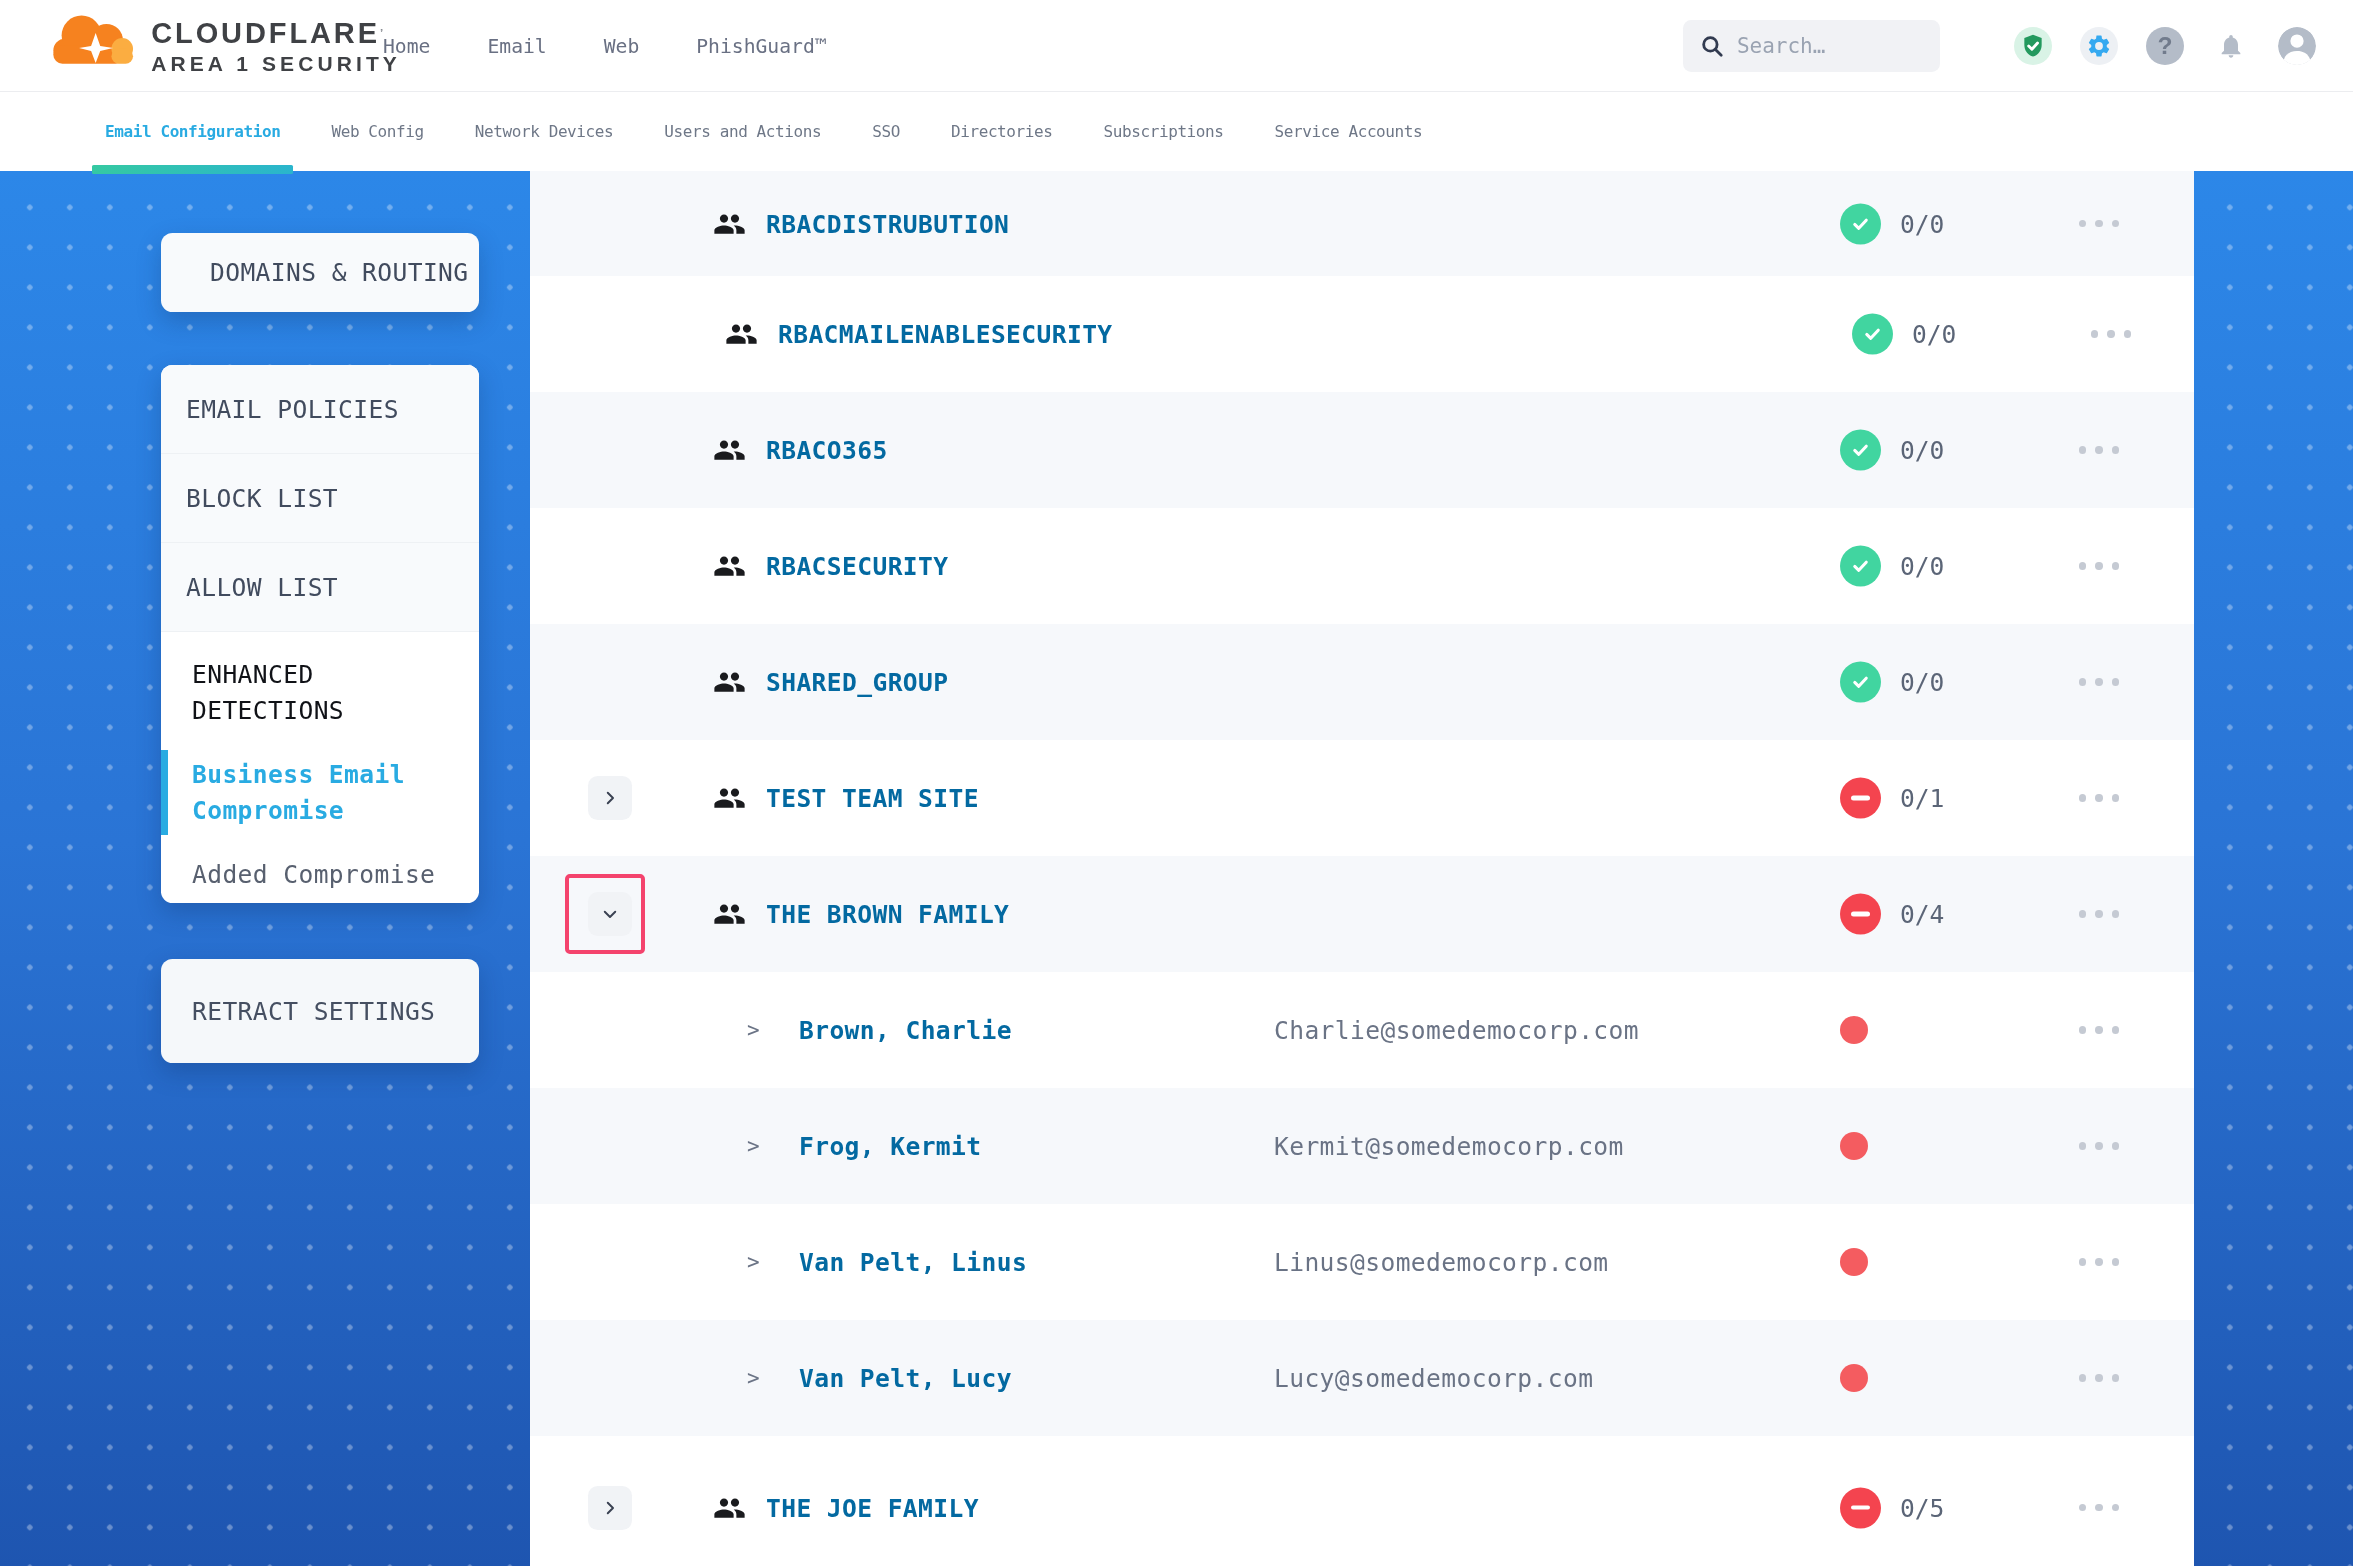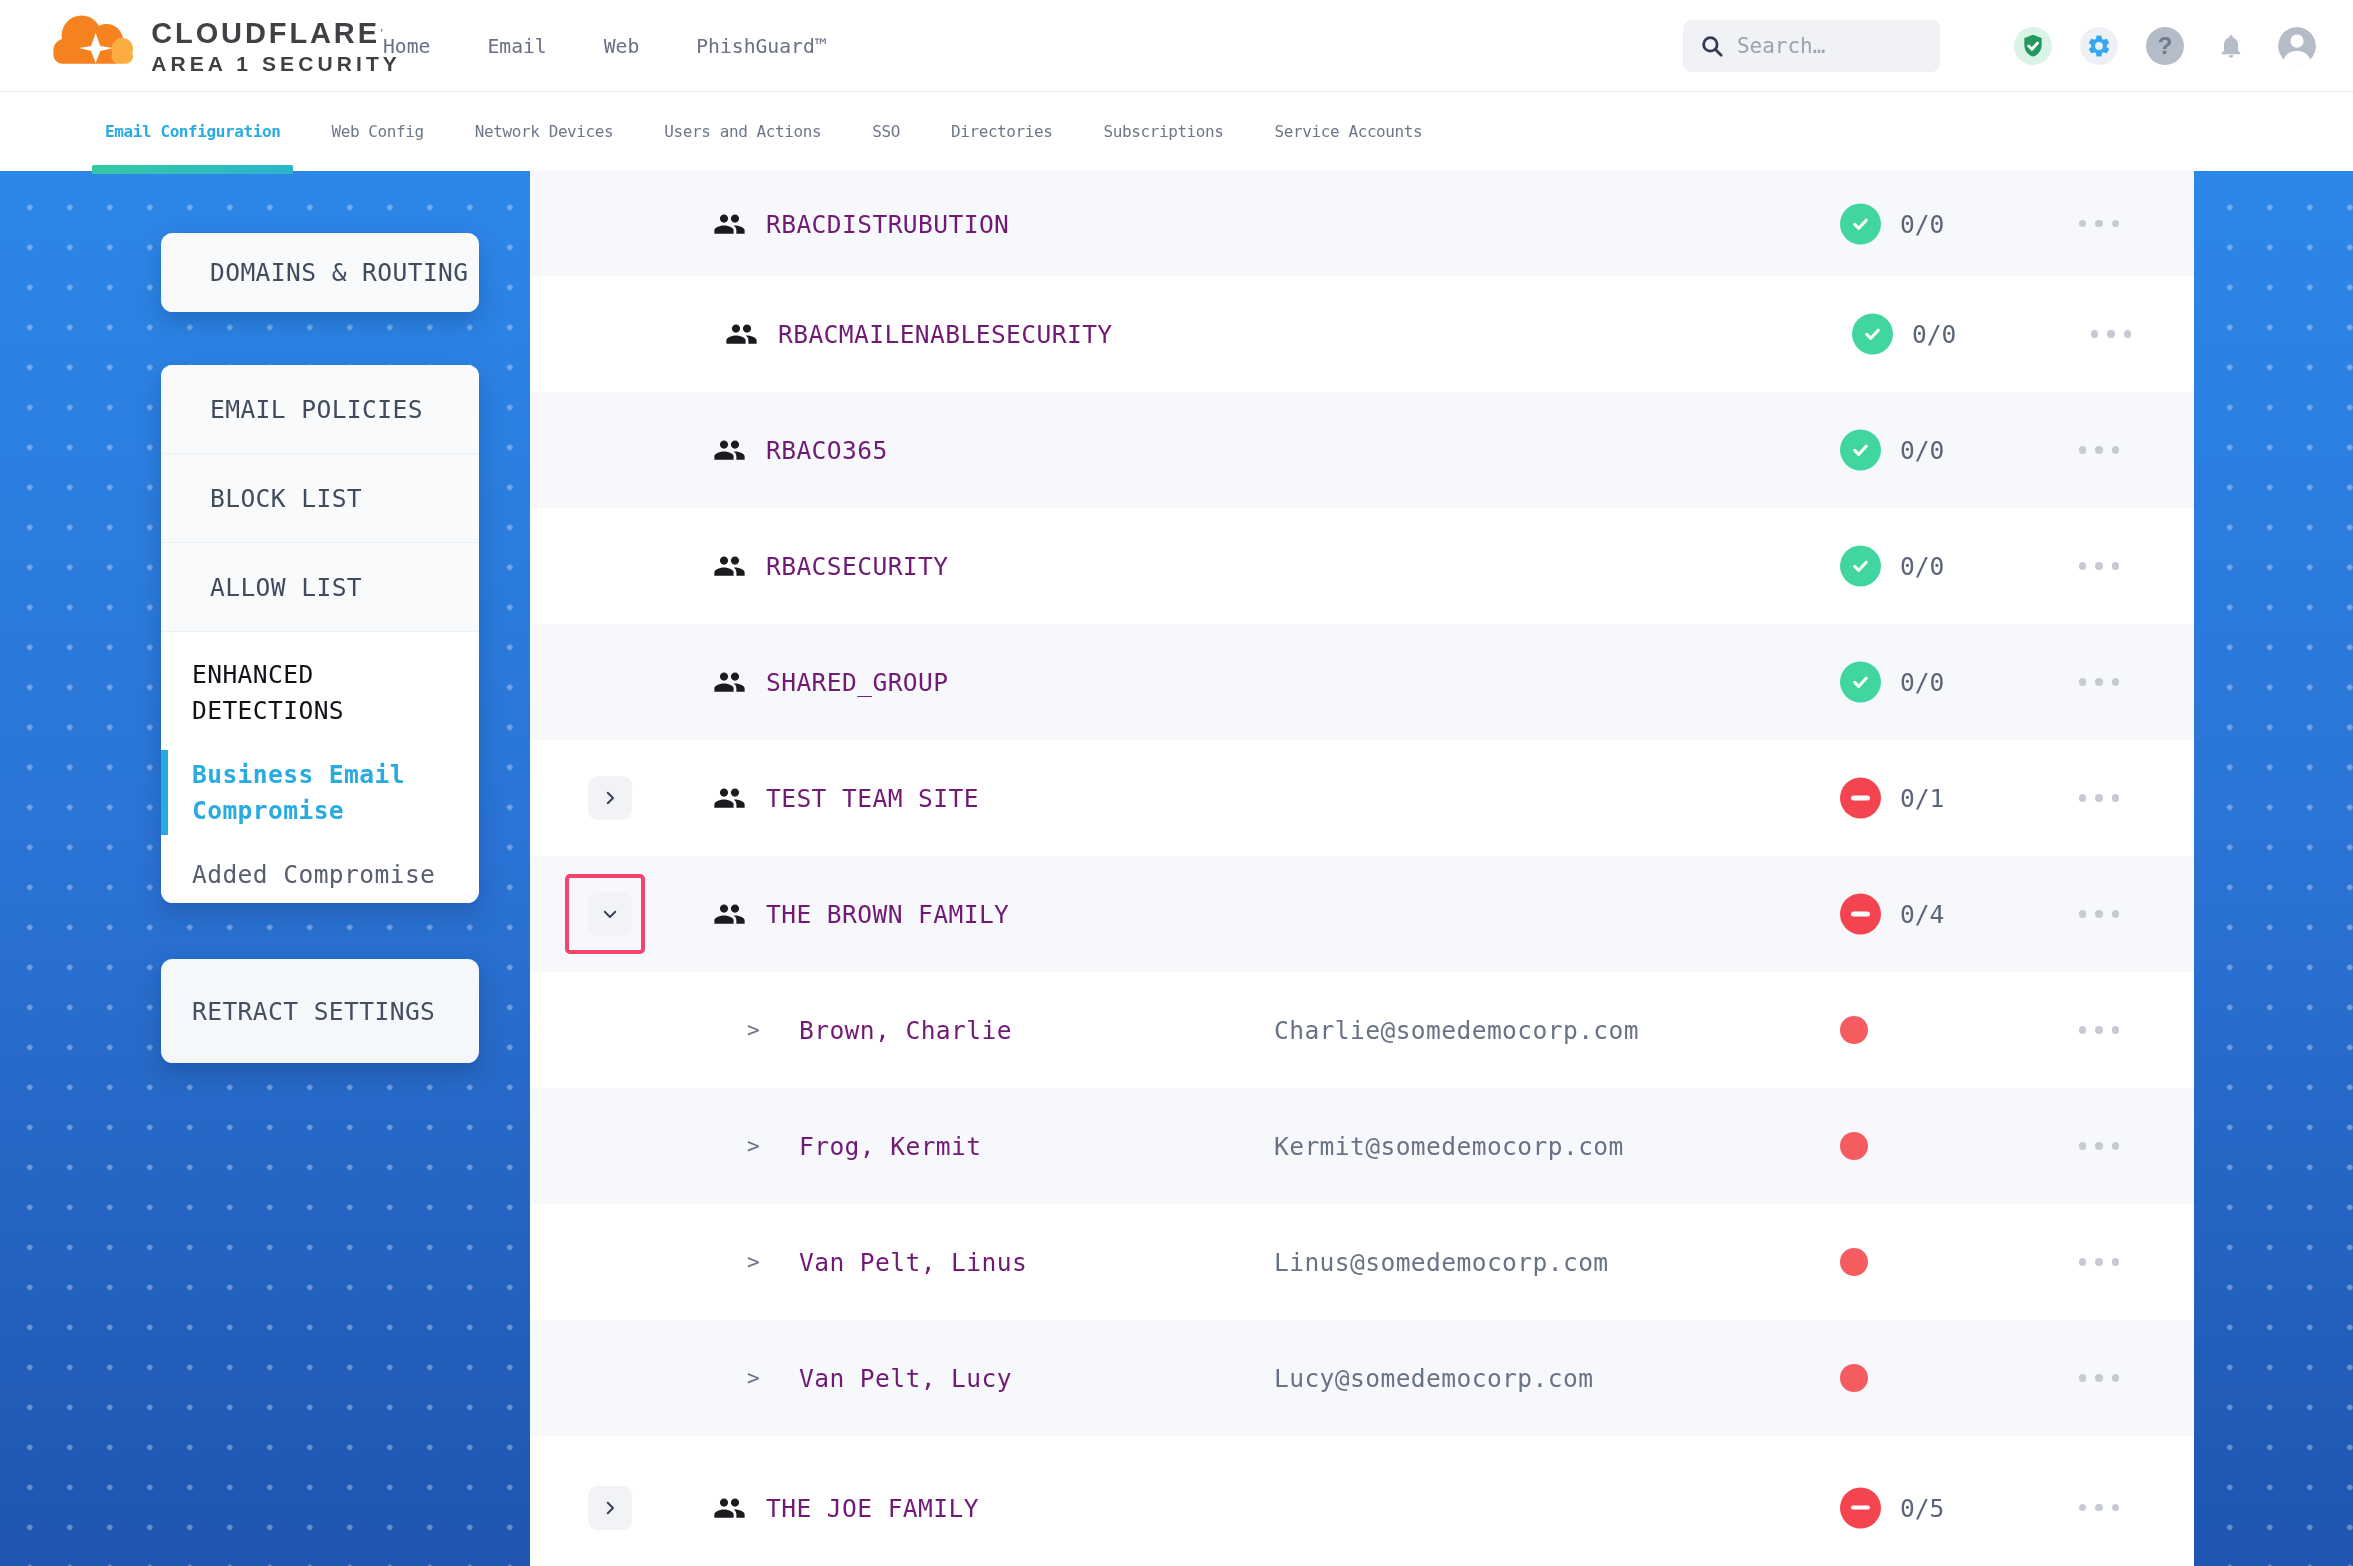--- a/index.html
+++ b/index.html
@@ -46,21 +46,21 @@
   #content{position:relative;height:1397px;
     background:linear-gradient(180deg,var(--bluetop) 0%,var(--bluemid) 48%,var(--bluebot) 100%);}
   #dotgrid{position:absolute;inset:0;
     background-image:radial-gradient(rgba(255,255,255,.33) 2.5px,transparent 3px);
     background-size:40px 40px;background-position:9.8px 16.4px;}
   
   .card{position:absolute;left:161px;width:318px;background:#f8fafc;border-radius:11.5px;
     box-shadow:0 9.8px 23px rgba(12,38,88,.25);font-size:24.6px;color:#414b5e;}
   #card-domains{top:62px;height:79px;display:flex;align-items:center;padding-left:49px;letter-spacing:0.4px;}
   #card-policies{top:194px;height:538px;background:#fff;overflow:hidden;padding:0;}
-  .pol-item{height:89px;display:flex;align-items:center;padding-left:49px;background:#f8fafc;
+  .pol-item{height:89px;display:flex;align-items:center;padding-left:25px;background:#f8fafc;
     border-bottom:1.6px solid #eef1f4;color:#414b5e;cursor:pointer;letter-spacing:0.4px;}
   .enh{background:#fff;position:relative;padding:24.6px 21px 0 31px;}
   .enh-head{color:#101217;line-height:36px;letter-spacing:0.4px;}
   .enh-item{margin-top:28px;line-height:36px;cursor:pointer;position:relative;letter-spacing:0.4px;}
   .enh-item.active{color:var(--accent);font-weight:700;}
   .enh-item.active .active-bar{position:absolute;left:-31px;top:-6.6px;bottom:-6.6px;width:6.6px;
     background:var(--accent);}
   .enh-item.plain{color:#58606f;}
   #card-retract{top:788px;height:104px;display:flex;align-items:center;padding-left:31px;
     background:#f5f8fa;color:#454f61;letter-spacing:0.4px;}
@@ -69,21 +69,21 @@
   .row{position:relative;width:100%;}
   .row.light{background:#f6f8fb;}
   .row.white{background:#fff;}
   .cell{position:absolute;top:50%;transform:translateY(-50%);}
   .expander{left:58px;width:44px;height:44px;border-radius:9.8px;background:#f1f3f6;border:none;
     display:flex;align-items:center;justify-content:center;cursor:pointer;}
   .pinkbox{left:35px;width:80px;height:80px;border:4.9px solid var(--pink);border-radius:4.9px;
     pointer-events:none;}
   .gicon{left:183px;width:33px;height:33px;}
   .caret{left:217px;font-size:21px;color:#6b7486;}
-  .rname{left:236px;font-size:24.6px;color:#701a75;letter-spacing:0.4px;white-space:nowrap;}
+  .rname{left:236px;font-size:24.6px;color:#0369a1;letter-spacing:0.4px;white-space:nowrap;font-weight:bold;}
   .row.member .rname{left:269px;}
   .remail{left:744px;font-size:24.6px;color:#6a7385;letter-spacing:0.4px;white-space:nowrap;}
   .badge{left:1310px;width:41px;height:41px;border-radius:50%;display:flex;align-items:center;
     justify-content:center;}
   .badge.ok{background:var(--green);}
   .badge.fail{background:var(--red);}
   .minusbar{width:19.7px;height:4.9px;border-radius:2.5px;background:#fff;}
   .rcount{left:1370px;font-size:24.6px;color:#5b6577;}
   .rdot{left:1310px;width:28px;height:28px;border-radius:50%;background:var(--dotred);}
   .menu{left:1534px;width:70px;height:36px;display:flex;gap:9px;align-items:center;

